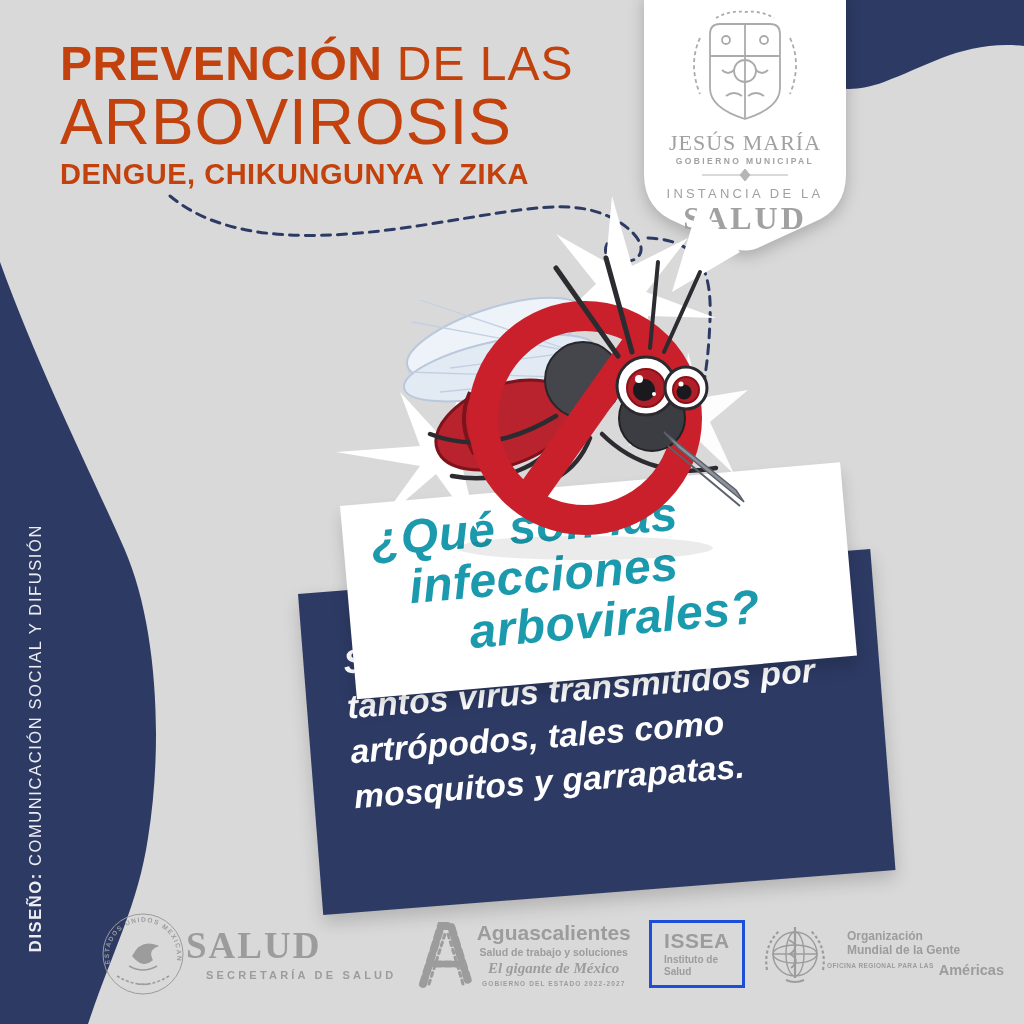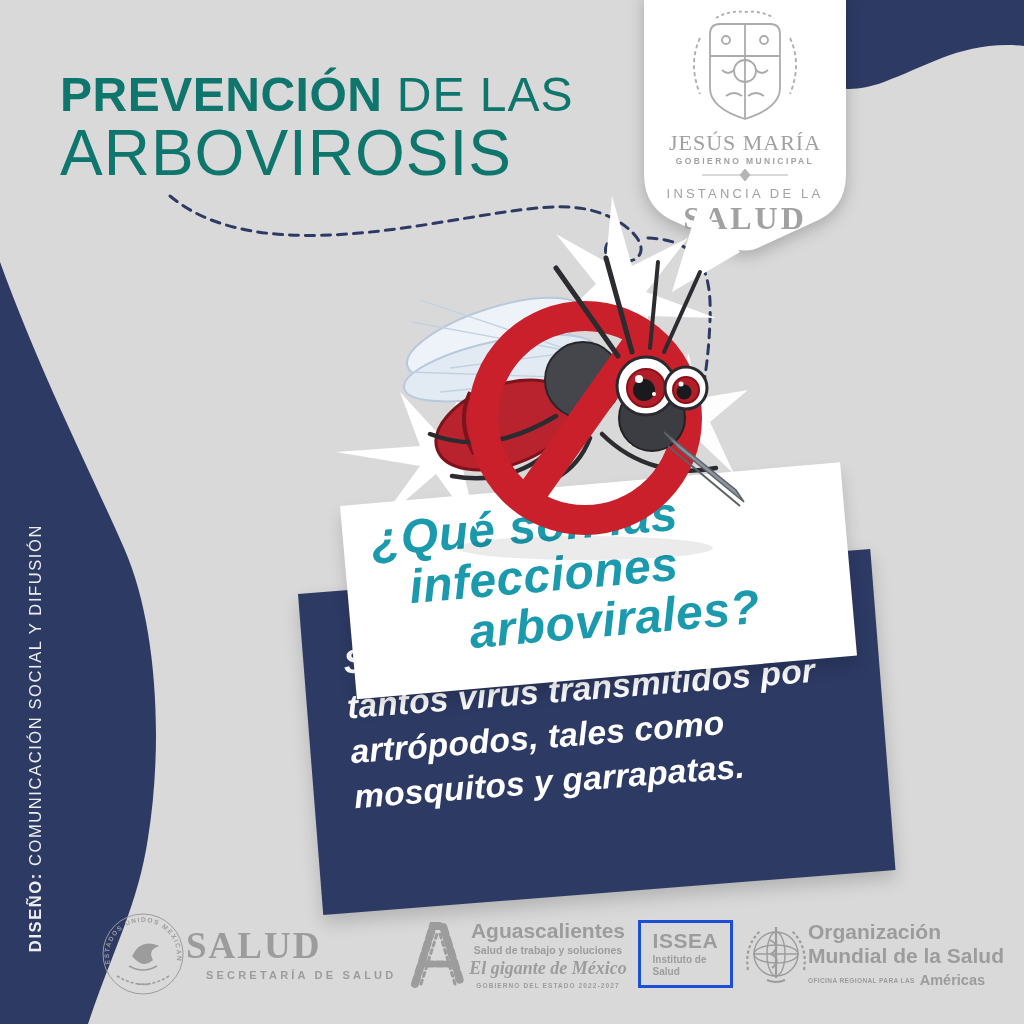--- a/index.html
+++ b/index.html
@@ -3,21 +3,21 @@
 <meta charset="utf-8">
 <style>
   html,body{margin:0;padding:0;}
   body{width:1024px;height:1024px;position:relative;overflow:hidden;
        background:#d9d9d9;font-family:"Liberation Sans",sans-serif;}
   .abs{position:absolute;}
   svg{display:block;}
   
   #bg-svg{left:0;top:0;pointer-events:none;}
   
-  #title-block{left:60px;top:71px;color:#0f766e;line-height:1;}
+  #title-block{left:60px;top:40px;color:#c2410c;line-height:1;}
   #title-line1{font-size:48px;font-weight:900;letter-spacing:.5px;white-space:nowrap;}
   #title-line1 .light{font-weight:500;letter-spacing:1px;}
   #title-line2{font-size:64px;font-weight:400;letter-spacing:1px;margin-top:2px;}
   #title-line3{font-size:29px;font-weight:800;letter-spacing:.5px;margin-top:6px;}
   
   #badge{left:638px;top:-8px;width:214px;height:270px;filter:drop-shadow(0 5px 8px rgba(0,0,0,.22));}
   #badge text{fill:#a1a1a1;}
   
   #sidebar-text{left:26px;top:482px;height:470px;display:flex;align-items:flex-end;}
   #sidebar-text .vert{writing-mode:vertical-rl;transform:rotate(180deg);
@@ -40,44 +40,45 @@
   
   #mosquito-svg{left:0;top:0;pointer-events:none;}
   
   #footer{left:100px;top:902px;width:904px;height:104px;display:flex;align-items:center;
       justify-content:space-between;color:#9c9c9c;}
   .logo-group{display:flex;align-items:center;gap:0;}
   #salud-name{font-family:"Liberation Serif",serif;font-size:37px;font-weight:700;letter-spacing:2px;line-height:1;}
   #salud-sub{font-size:11px;font-weight:700;letter-spacing:3.2px;margin-top:5px;margin-left:20px;}
   #ags-name{font-size:21px;font-weight:800;line-height:1;}
   #ags-tag{font-size:10.5px;font-weight:700;margin-top:3px;}
-  #ags-slogan{font-family:"Liberation Serif",serif;font-style:italic;font-size:18px;font-weight:700;margin-top:2px;}
+  #ags-slogan{font-family:"Liberation Serif",serif;font-style:italic;font-size:15px;font-weight:700;margin-top:2px;}
   #ags-gov{font-size:6.5px;letter-spacing:1.1px;margin-top:3px;font-weight:600;}
   #issea-box{border:3px solid #1d4ed8;padding:7px 12px 8px 12px;}
   #issea-name{font-size:21px;font-weight:800;line-height:1;letter-spacing:.5px;}
   #issea-sub{font-size:10px;font-weight:700;line-height:1.15;margin-top:3px;}
-  #oms-name{font-size:21px;font-weight:700;line-height:1.15;}
-  #oms-region-row{display:flex;align-items:center;gap:5px;margin-top:4px;}
+  #oms-name{font-size:12px;font-weight:700;line-height:1.15;margin-left:20px;}
+  #oms-region-row{display:flex;align-items:flex-start;gap:5px;margin-top:4px;}
   #oms-region-pre{font-size:6.5px;font-weight:700;letter-spacing:.4px;}
   #oms-region{font-size:14.5px;font-weight:800;}
   .ctr{text-align:center;}
 </style>
 </head>
 <body>
 
 <svg id="bg-svg" class="abs" width="1024" height="1024" viewBox="0 0 1024 1024">
   <path d="M700,0 L1024,0 L1024,46 C965,40 928,66 884,82 C836,99 810,84 788,44 C778,26 764,8 748,0 Z" fill="#2d3a64"></path>
   <path d="M0,262 C40,372 86,462 124,548 C158,625 163,745 148,838 C138,905 112,952 88,1024 L0,1024 Z" fill="#2d3a64"></path>
   <path d="M170,196 C230,246 330,240 430,224 C530,208 572,198 612,218 C650,238 648,262 622,262 C600,262 600,240 622,232" fill="none" stroke="#2d3a64" stroke-width="3" stroke-dasharray="9 7" stroke-linecap="round"></path>
   <path d="M648,238 C700,240 712,270 710,320 C708,375 700,408 686,452" fill="none" stroke="#2d3a64" stroke-width="3" stroke-dasharray="9 7" stroke-linecap="round"></path>
 </svg>
 
 <div id="title-block" class="abs">
   <div id="title-line1"><span>PREVENCIÓN</span><span class="light"> DE LAS</span></div>
   <div id="title-line2">ARBOVIROSIS</div>
+  <div id="title-line3">DENGUE, CHIKUNGUNYA Y ZIKA</div>
 </div>
 
 <div id="sidebar-text" class="abs">
   <div class="vert"><b>DISEÑO:</b><span> COMUNICACIÓN SOCIAL Y DIFUSIÓN</span></div>
 </div>
 
 <svg id="badge" class="abs" viewBox="0 0 214 270">
   <path d="M6,0 H208 V182 Q208,218 174,231 L124,254 Q107,263 90,254 L40,231 Q6,218 6,182 Z" fill="#ffffff"></path>
   <g stroke="#ababab" fill="none" stroke-width="1.8">
     <path d="M72,42 Q72,32 82,32 H132 Q142,32 142,42 V96 Q142,116 107,127 Q72,116 72,96 Z"></path>
@@ -251,21 +252,21 @@
         <line x1="0" y1="-27" x2="0" y2="24" stroke-width="2.2"></line>
         <path d="M-6,-14 Q6,-8 -5,0 Q6,6 -4,14" stroke-width="1.8"></path>
         <path d="M-28,16 Q-32,-8 -15,-24" stroke-dasharray="3 2.5" stroke-width="2.2"></path>
         <path d="M28,16 Q32,-8 15,-24" stroke-dasharray="3 2.5" stroke-width="2.2"></path>
         <path d="M-9,26 Q0,30 9,26" stroke-width="2"></path>
       </g>
     </svg>
     <div>
       <div id="oms-name">
         <div>Organización</div>
-        <div>Mundial de la Salud</div>
+        <div>Mundial de la Gente</div>
       </div>
       <div id="oms-region-row">
         <span id="oms-region-pre">OFICINA REGIONAL PARA LAS</span>
         <span id="oms-region">Américas</span>
       </div>
     </div>
   </div>
 
 </div>
 

